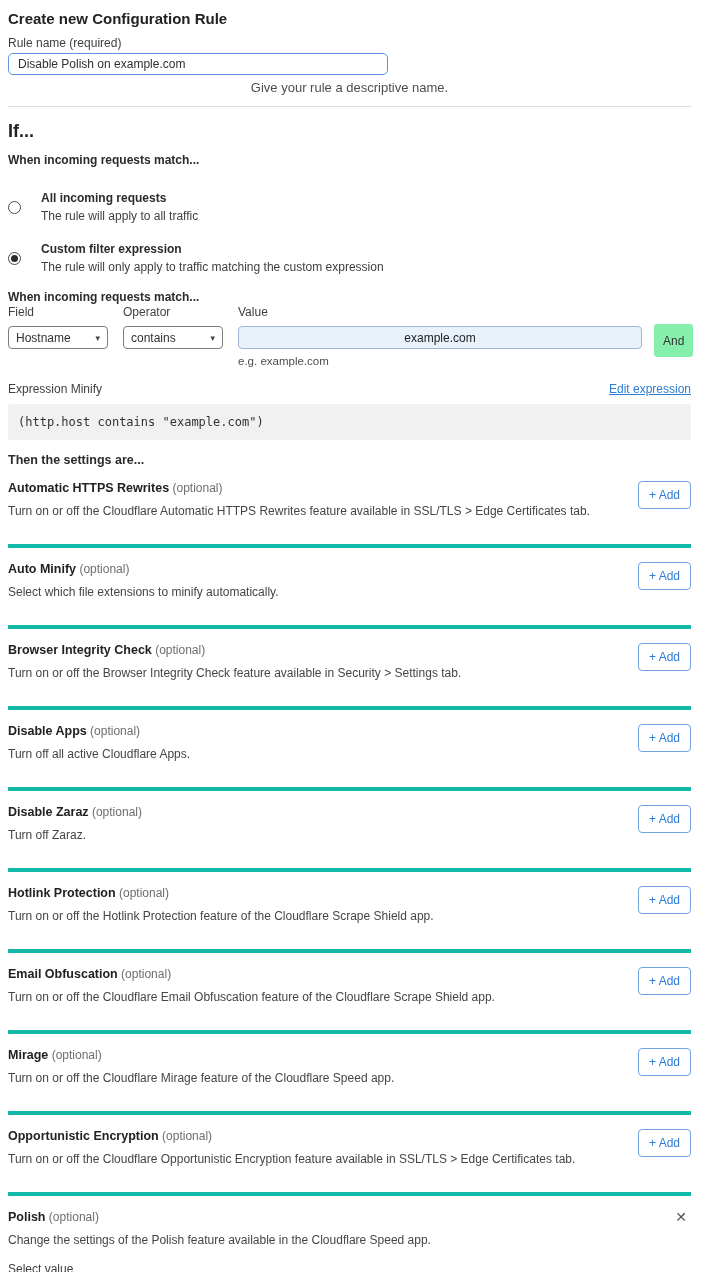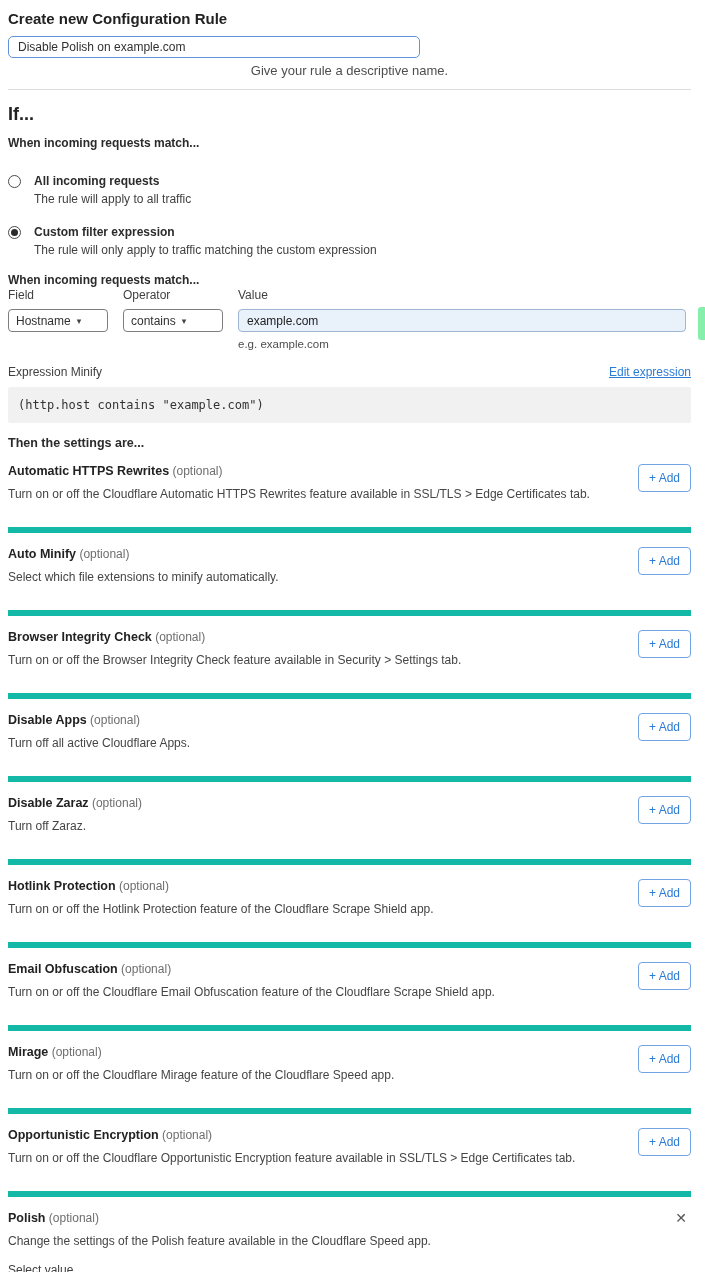--- a/index.html
+++ b/index.html
@@ -9,79 +9,79 @@
     font-family: "Liberation Sans", sans-serif;
     font-size: 12px;
     color: #313131;
   }
   .page { padding: 10px 14px 16px 8px; }
 
   .page-title { font-size: 15px; font-weight: bold; color: #222; margin: 0 0 9px; }
 
   .small-label { font-size: 12px; color: #3f3f3f; display: block; }
   .rule-name-input {
-    display: block; width: 412px; height: 22px; margin-top: 3px;
+    display: block; width: 380px; height: 22px; margin-top: 3px;
     border: 1.5px solid #5f94da; border-radius: 5px; padding: 0 9px;
     font-size: 12px; color: #313131; font-family: inherit; outline: none; background: #fff;
   }
   .help-text { font-size: 13px; color: #4e4e4e; margin-top: 5px; text-align: center; }
 
   .divider { border: none; border-top: 1px solid #dcdcdc; margin: 11px 0 0; }
 
   .if-heading { font-size: 18px; font-weight: bold; color: #222; margin: 14px 0 0; }
   .bold-label { font-weight: bold; font-size: 12px; color: #2b2b2b; }
   .match-label-1 { margin-top: 11px; }
   .match-label-2 { margin-top: 16px; }
 
-  .radio-row { display: flex; gap: 13px; margin-top: 24px; cursor: pointer; }
+  .radio-row { display: flex; gap: 20px; margin-top: 24px; cursor: pointer; align-items: center; }
   .radio-row + .radio-row { margin-top: 19px; }
   .radio {
     width: 13px; height: 13px; border: 1.5px solid #4a4a4a; border-radius: 50%;
     background: #fff; position: relative; flex: 0 0 13px; margin-top: 1px;
   }
   .radio.checked::after {
     content: ""; position: absolute; left: 2px; top: 2px; right: 2px; bottom: 2px;
     background: #2b2b2b; border-radius: 50%;
   }
   .radio-label { font-weight: bold; color: #2b2b2b; }
   .radio-desc { margin-top: 4px; color: #3f3f3f; }
 
   .builder { display: flex; align-items: flex-start; margin-top: 1px; }
   .builder .col label { display: block; margin-bottom: 7px; color: #3f3f3f; }
   .field-col, .operator-col { margin-right: 15px; }
   .selectbox {
     width: 100px; height: 23px; border: 1px solid #7e7e7e; border-radius: 4px;
-    background: #fff; display: flex; align-items: center; 
+    background: #fff; display: flex; align-items: center; justify-content: space-between;
     padding: 0 7px; cursor: pointer;
   }
   .selectbox .caret { font-size: 9px; color: #444; margin-left: 6px; }
   .value-input {
-    width: 448px; height: 23px; background: #e9f1fb; border: 1px solid #9fb6d4;
+    width: 404px; height: 23px; background: #e9f1fb; border: 1px solid #9fb6d4;
     border-radius: 4px; padding: 0 8px; font-size: 12px; color: #222;
-    font-family: inherit; outline: none;
+    font-family: inherit; outline: none; text-align: center;
   }
   .hint { margin-top: 6px; font-size: 11.5px; color: #4e4e4e; }
   .btn-col { padding-top: 19px; display: flex; }
   .gray-btn {
     height: 33px; background: #86efac; border: none; border-radius: 3px;
     padding: 0 9px; font-size: 12px; color: #333; margin-left: 12px;
     font-family: inherit; cursor: pointer;
   }
 
   .expr-row { display: flex; justify-content: space-between; align-items: baseline; margin-top: 15px; }
   .expr-label { color: #3f3f3f; }
   .edit-link { color: #2c7cd6; text-decoration: underline; cursor: pointer; font-size: 12px; }
   .code-block {
     background: #f1f1f1; margin: 8px 0 0; padding: 11px 10px; border-radius: 2px;
     font-family: "DejaVu Sans Mono", monospace; font-size: 12px; color: #333; white-space: pre;
   }
 
   .then-heading { font-size: 12.5px; font-weight: bold; color: #2b2b2b; margin: 13px 0 0; }
 
-  .setting-row { position: relative; padding: 14px 0 26px; border-bottom: 6px solid #14b8a6; }
+  .setting-row { position: relative; padding: 14px 0 26px; border-bottom: 4px solid #14b8a6; }
   .row-title { font-weight: bold; font-size: 12.5px; color: #222; }
   .optional { color: #6e6e6e; font-size: 12px; font-weight: normal; }
   .row-desc { margin-top: 9px; color: #454545; font-size: 12px; }
   .add-btn {
     position: absolute; top: 14px; right: 0; height: 28px;
     background: #fff; border: 1px solid #72a3e3; color: #2c7cd6;
     border-radius: 4px; padding: 0 10px; font-size: 12px; font-family: inherit; cursor: pointer;
   }
   .setting-row.expanded { border-bottom: none; padding-bottom: 4px; }
   .close-btn {
@@ -92,20 +92,21 @@
   .polish-select { width: 204px; margin-top: 7px; }
 </style>
 </head>
 <body>
 
 <div class="page">
 
   <h1 class="page-title">Create new Configuration Rule</h1>
 
   <div>
+    <label class="small-label">Rule name (required)</label>
     <input class="rule-name-input" type="text" value="Disable Polish on example.com" style="">
     <div class="help-text">Give your rule a descriptive name.</div>
   </div>
 
   <hr class="divider">
 
   <h2 class="if-heading">If...</h2>
   <div class="bold-label match-label-1">When incoming requests match...</div>
 
   <div id="radio-list">

